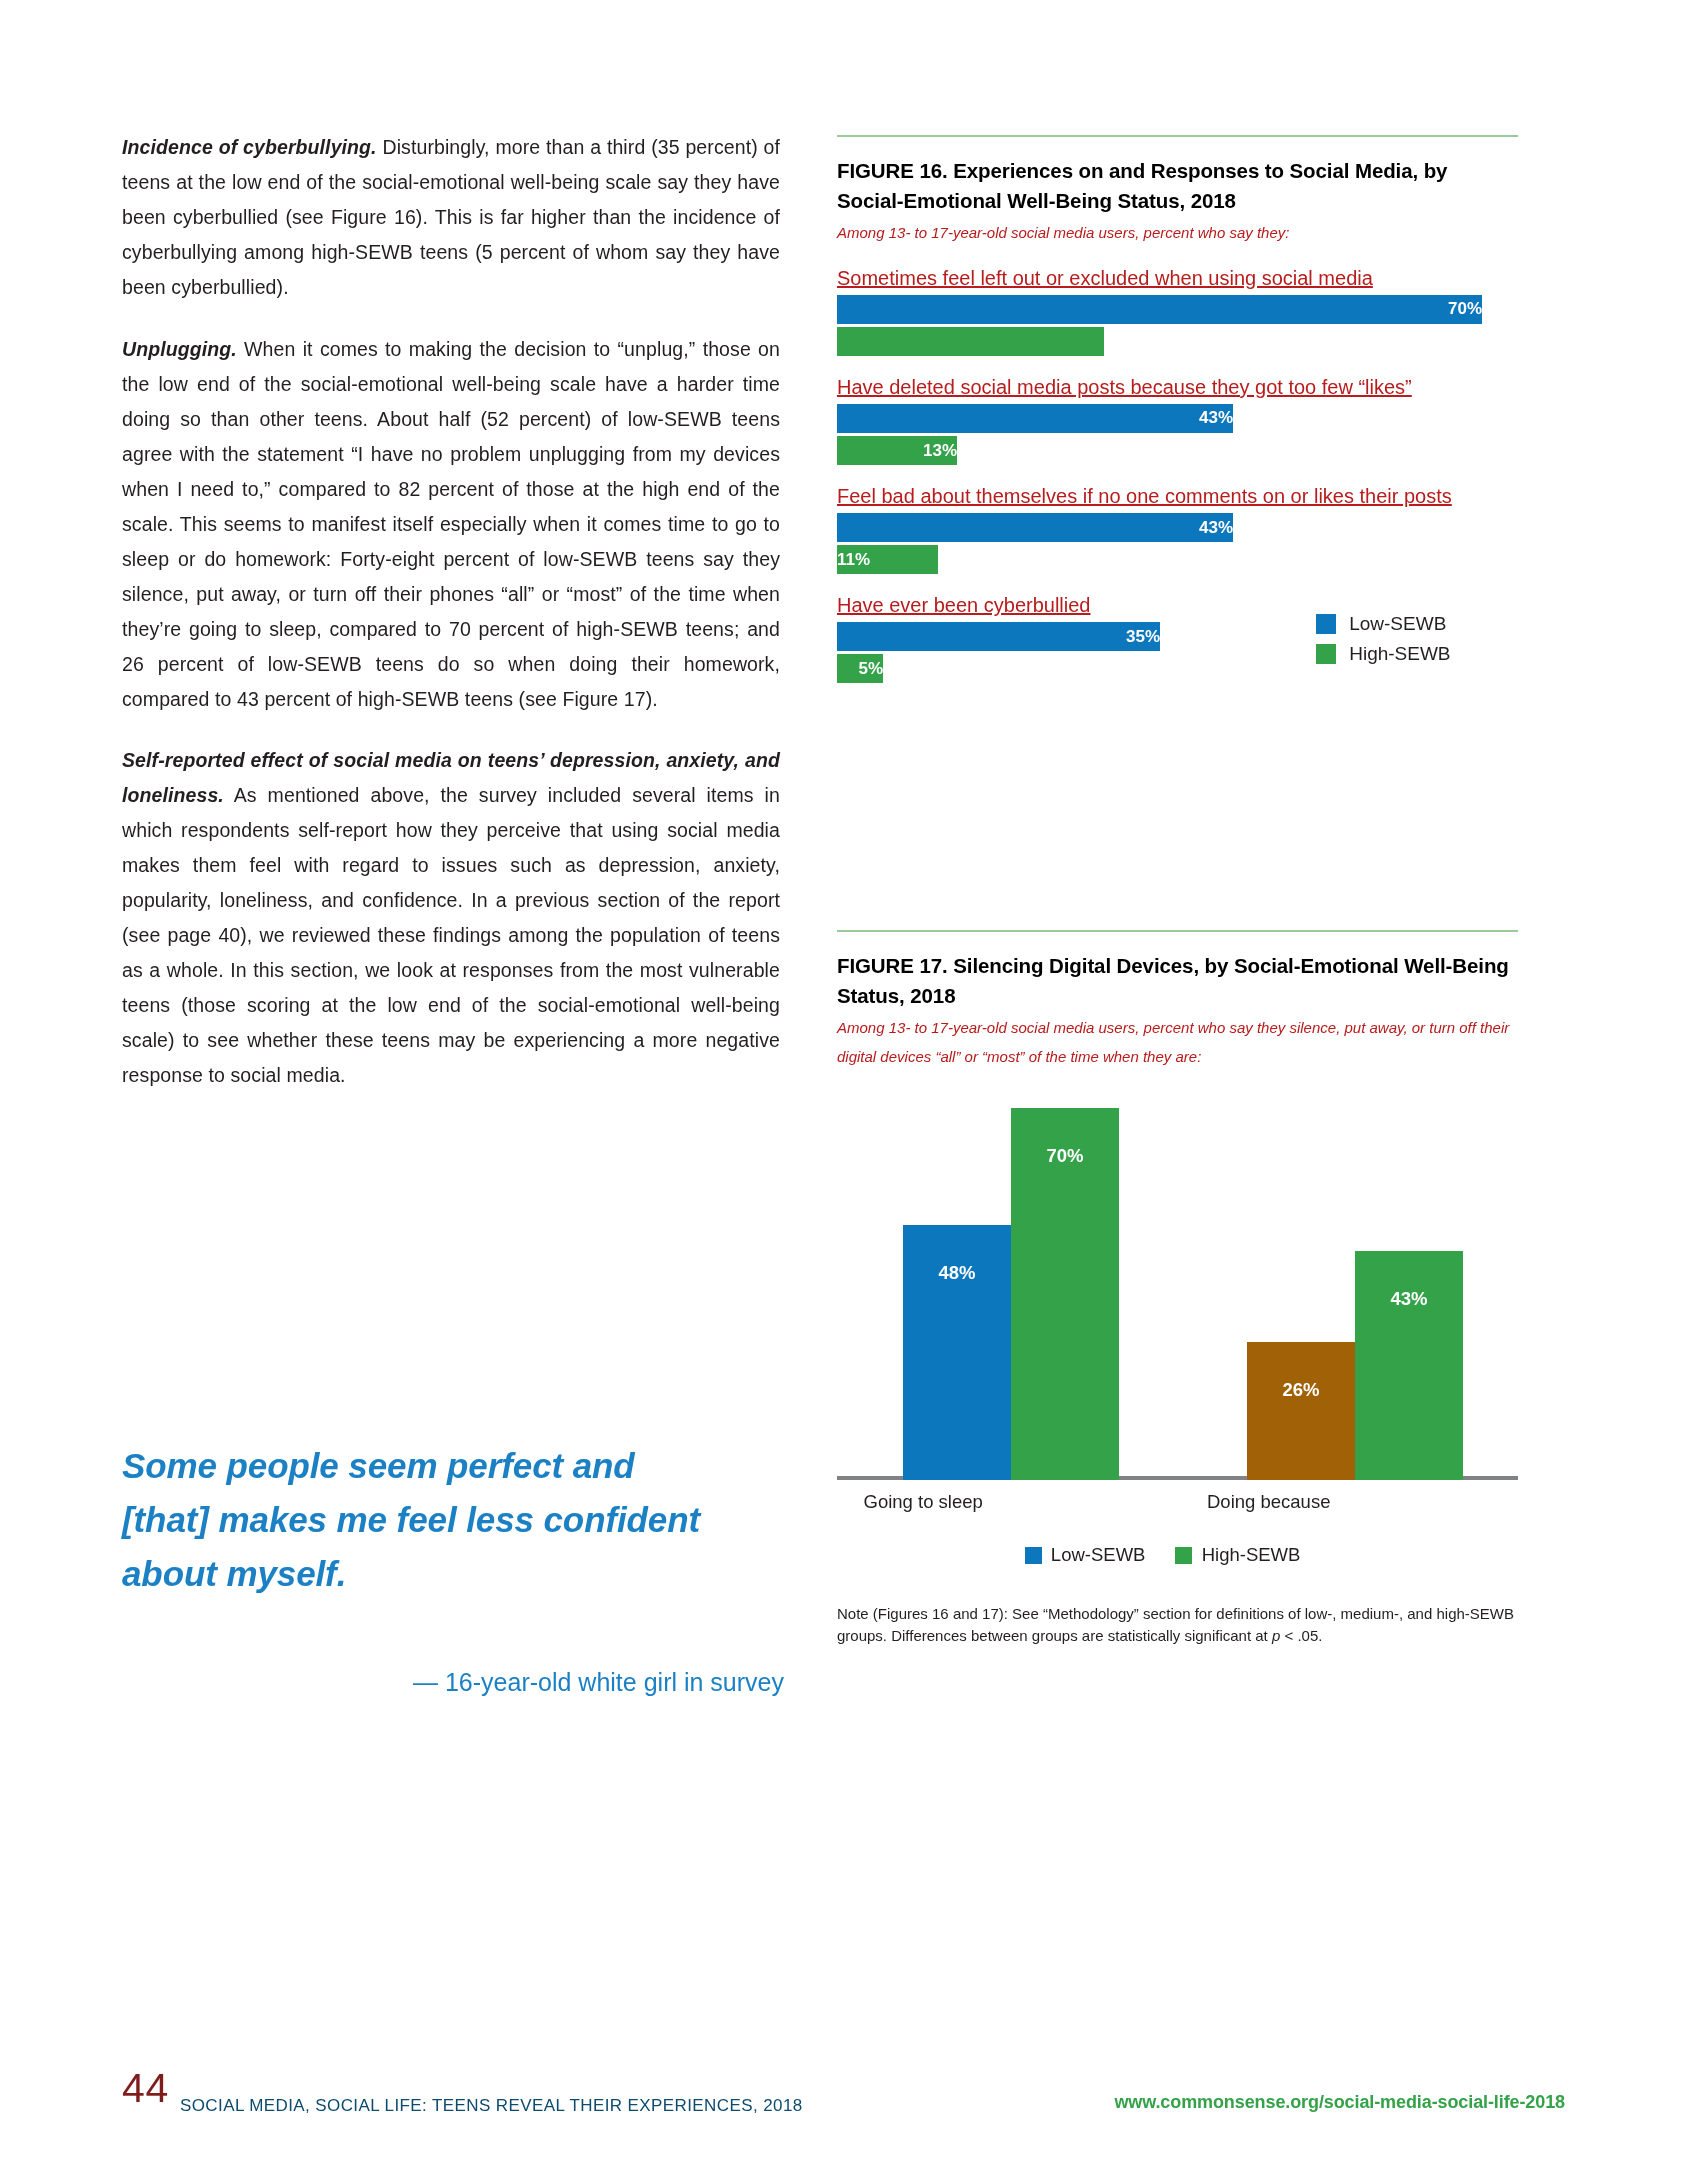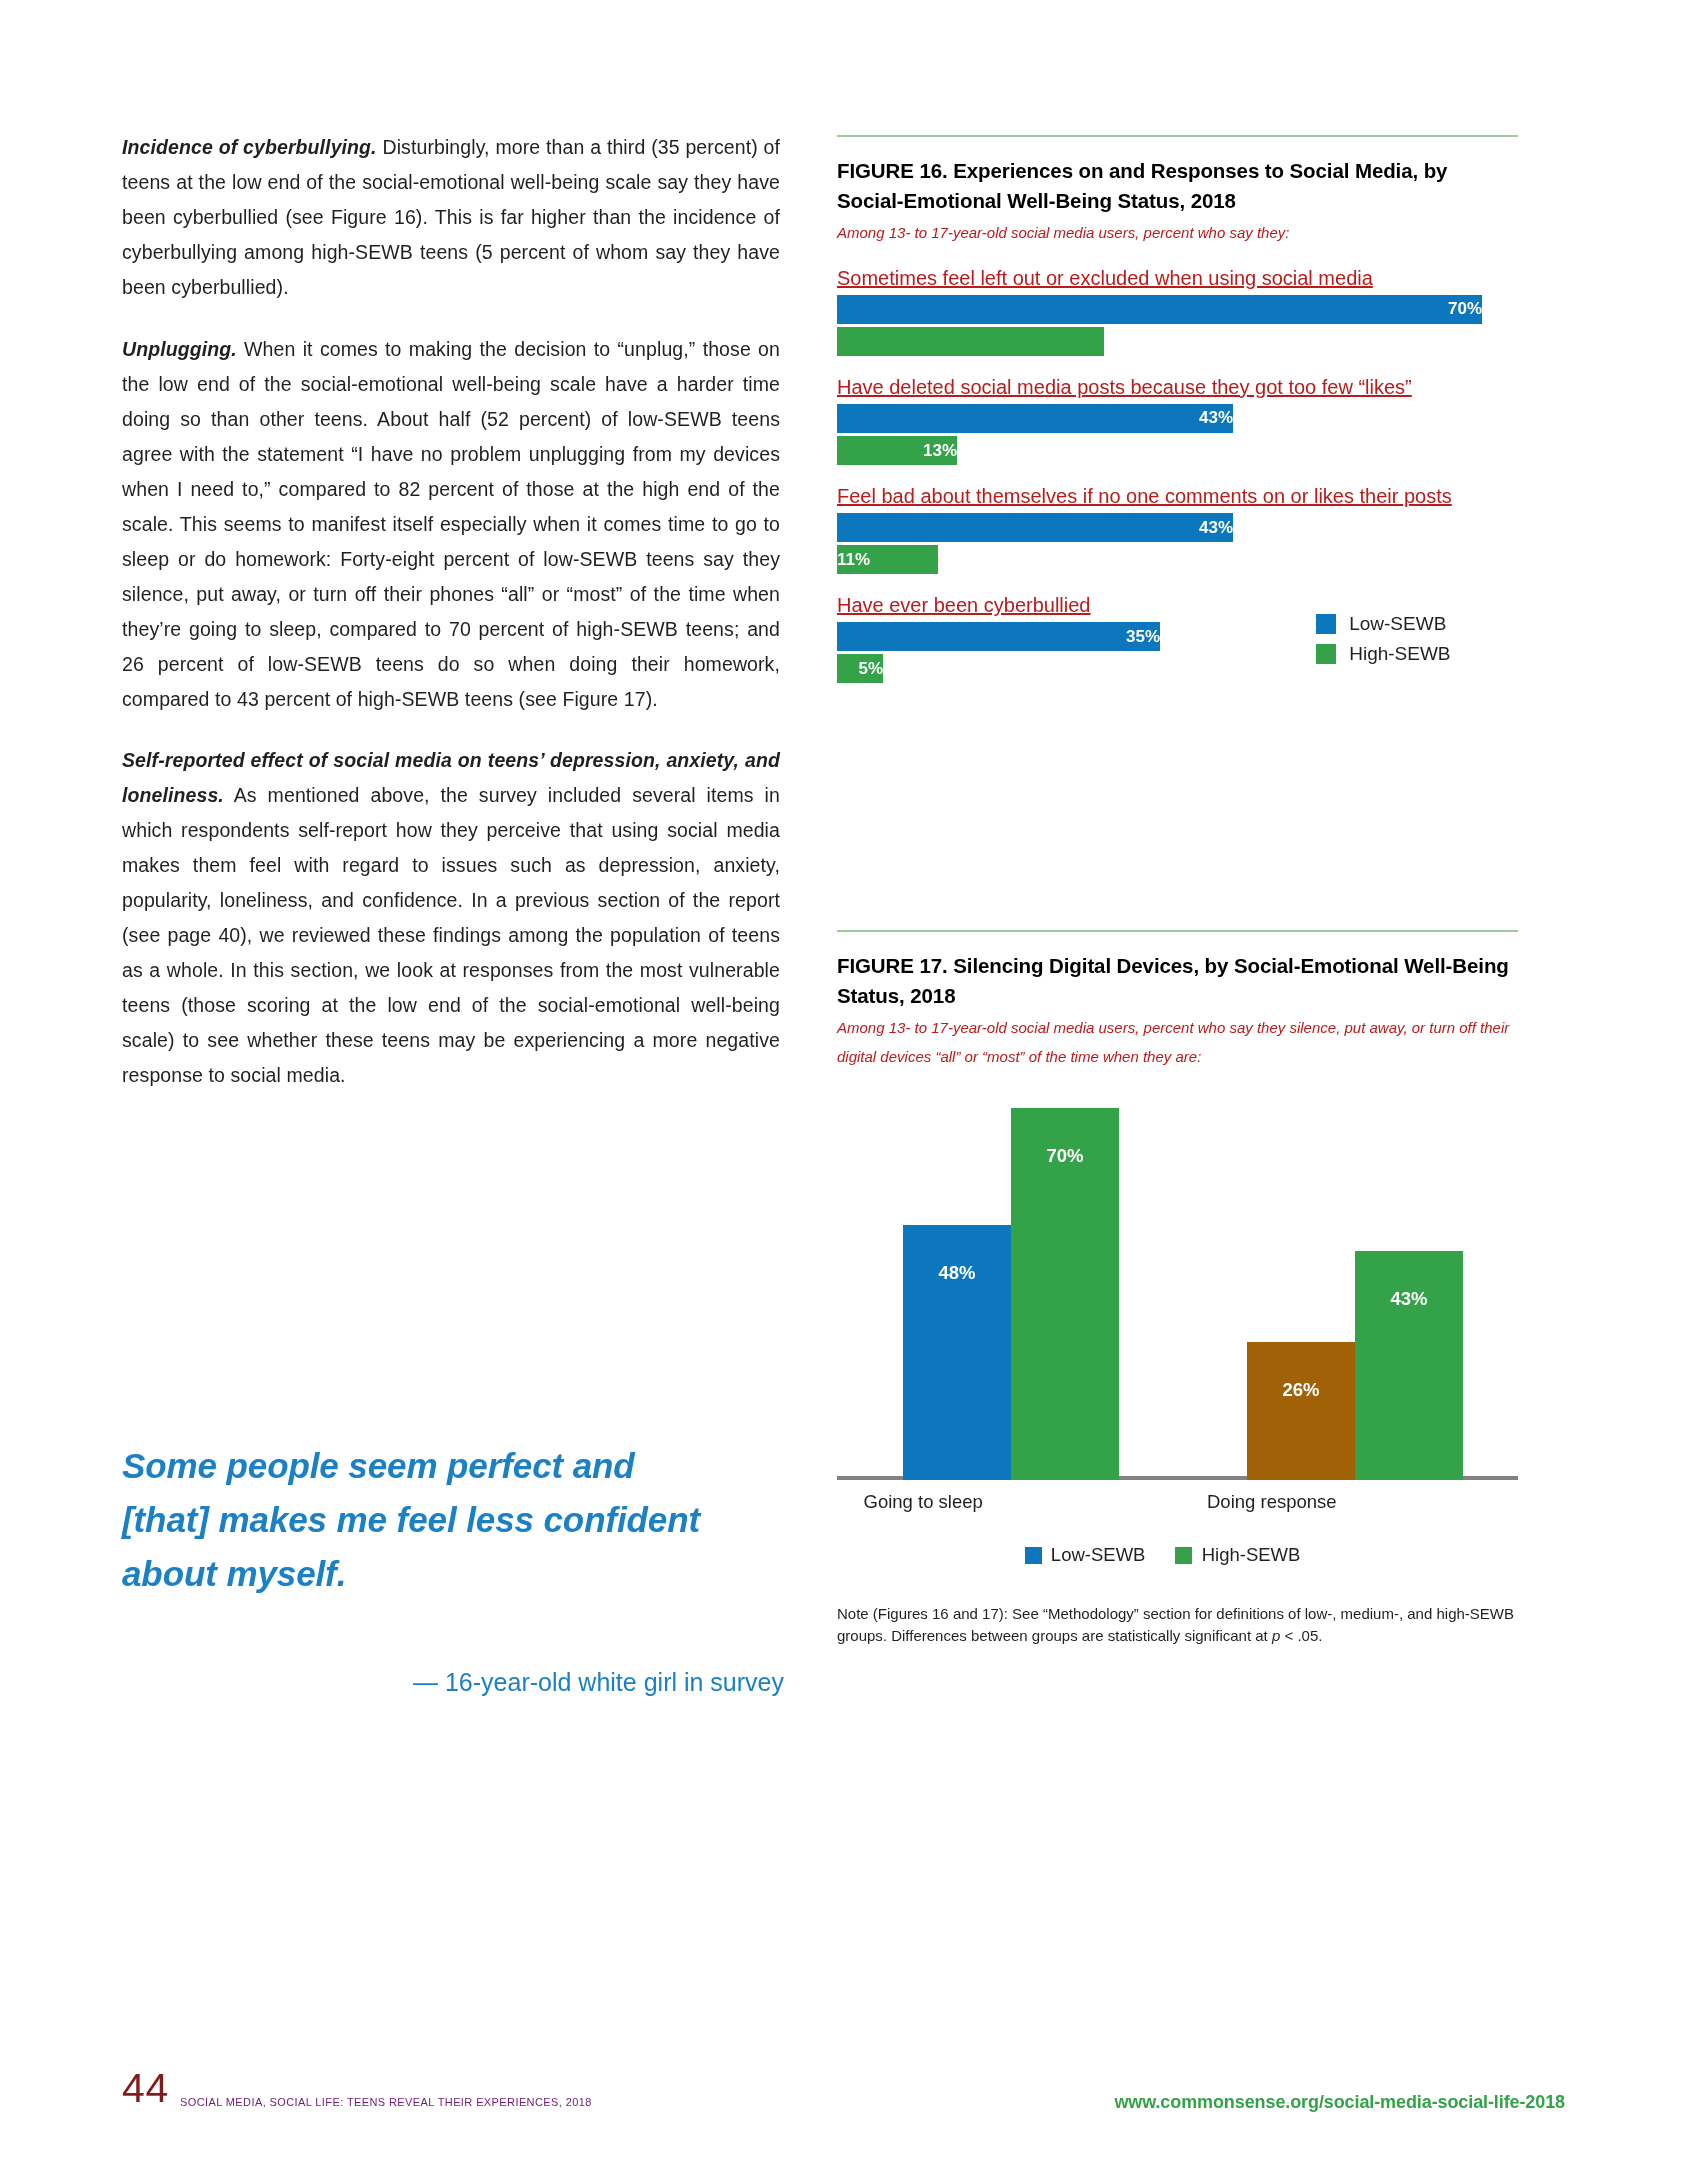--- a/index.html
+++ b/index.html
@@ -99,21 +99,21 @@
   }
   .fignote i{font-style:italic;}
 
   
   .footer{position:absolute;left:0;right:0;top:2077px;height:60px;}
   .pagenum{
     position:absolute;left:122px;top:-12px;font-size:41px;color:#7f1d1d;
     font-weight:400;letter-spacing:0.7px;
   }
   .foot-title{
-    position:absolute;left:180px;top:18.5px;font-size:11px;color:#701a75;
+    position:absolute;left:180px;top:18.5px;font-size:17px;color:#0c4a6e;
     letter-spacing:0.4px;
   }
   .foot-url{
     position:absolute;right:122px;top:14.6px;font-size:18px;color:#34a249;
     font-weight:700;letter-spacing:-0.1px;
   }
 </style>
 </head>
 <body>
 
@@ -216,21 +216,21 @@
           <div class="vbar" style="background: #a16207; width: 108px; height: 138px; left: 410px;">
             <div class="vval" style="top: 37px;">26%</div>
           </div>
           <div class="vbar" style="background: rgb(52, 162, 73); width: 108px; height: 229px; left: 518px;">
             <div class="vval" style="top: 37px;">43%</div>
           </div>
         </div>
 
       <div class="xlabels" id="fig17-xlabels">
           <div class="xlabel" style="left: 26.5px; width: 295px;">Going to sleep</div>
-          <div class="xlabel" style="left: 370px; width: 295px;">Doing response</div>
+          <div class="xlabel" style="left: 370px; width: 295px;">Doing because</div>
         </div>
 
       <div class="legend17">
         <div class="legend-row">
           <span class="legend-sw c-low"></span>
           <span class="legend-tx">Low-SEWB</span>
         </div>
         <div class="legend-row">
           <span class="legend-sw c-high"></span>
           <span class="legend-tx">High-SEWB</span>

